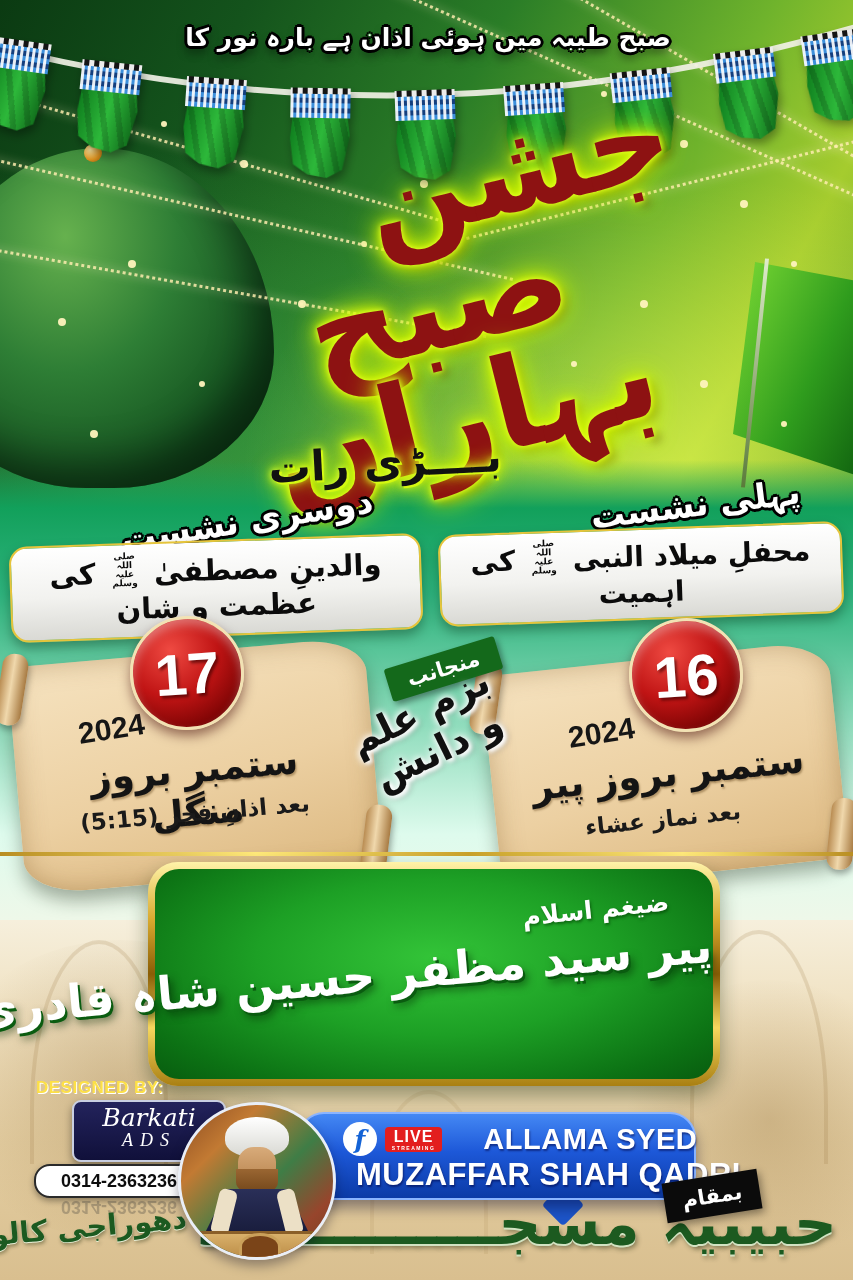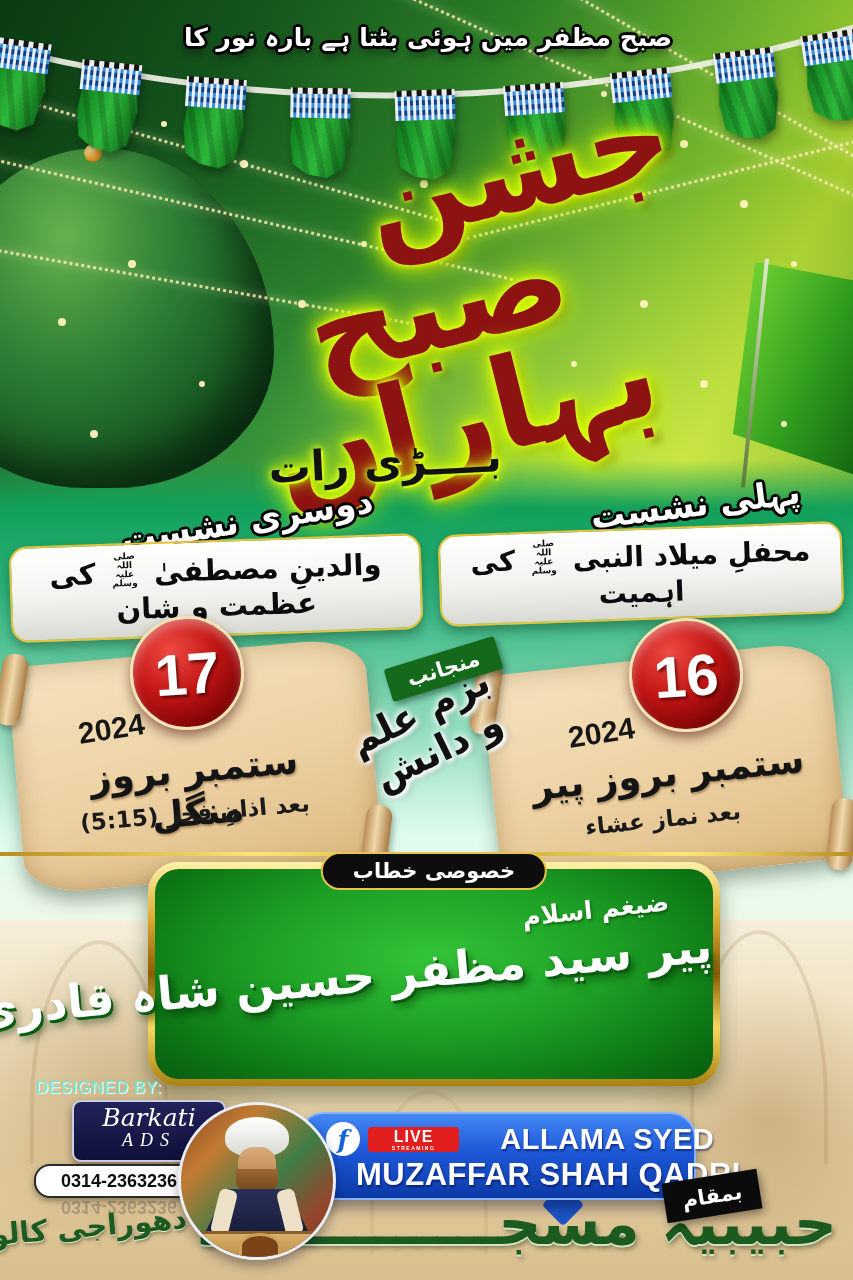--- a/index.html
+++ b/index.html
@@ -132,21 +132,21 @@
   .banner-pill{left:50%;top:-17px;transform:translateX(-50%);background:#0d0d0d;color:#fff;
     border:2px solid #e8c54a;border-radius:999px;padding:5px 30px;font-size:21px;font-weight:bold;
     direction:rtl;letter-spacing:1px;white-space:nowrap;}
   .banner-title{right:44px;top:26px;color:#fff;font-size:25px;font-weight:bold;direction:rtl;
     transform:rotate(-6deg);text-shadow:1px 2px 3px rgba(0,60,0,.6);}
   .banner-name{left:0;top:74px;width:100%;text-align:center;direction:rtl;color:#fff;font-weight:bold;
     font-size:46px;white-space:nowrap;transform:rotate(-5deg);
     text-shadow:2px 3px 0 #0a5c10,4px 6px 8px rgba(0,40,0,.55);}
 
   
-  .des-head{left:36px;top:1078px;font-family:"Liberation Sans",sans-serif;font-weight:400;color:#5eead4;
+  .des-head{left:36px;top:1078px;font-family:"Liberation Sans",sans-serif;font-weight:700;color:#fde047;
     font-size:17px;letter-spacing:.5px;text-shadow:1px 1px 0 #fff;}
   .des-box{left:40px;top:1100px;width:150px;height:58px;background:linear-gradient(180deg,#23235c,#10103a);
     border:2px solid #c9cfe2;border-radius:9px;color:#fff;text-align:center;box-shadow:0 4px 8px rgba(0,0,0,.4);margin-left:32px;}
   .des-brand{font-family:"DejaVu Serif",serif;font-style:italic;font-size:25px;line-height:1.15;margin-top:2px;}
   .des-sub{font-family:Liberation Serif, serif;font-style:italic;font-size:18px;letter-spacing:7px;margin-top:-3px;}
   .des-phone{left:34px;top:1164px;width:166px;height:30px;background:#fff;border-radius:16px;border:2px solid #2a2a2a;
     display:flex;align-items:center;justify-content:center;font-family:"Liberation Sans",sans-serif;
     font-weight:900;font-size:18px;color:#0d0d0d;box-shadow:0 3px 6px rgba(0,0,0,.35);}
   .des-reflect{left:34px;top:1196px;width:170px;text-align:center;font-family:"Liberation Sans",sans-serif;
     font-weight:900;font-size:18px;color:#333;opacity:.28;transform:scaleY(-1);}
@@ -165,21 +165,21 @@
   .ph-desk{left:0;top:126px;width:152px;height:26px;background:linear-gradient(#d9b06a,#b98a44);border-top:3px solid #8a5f28;}
   .ph-emblem{left:58px;top:128px;width:36px;height:24px;border-radius:50% 50% 0 0;background:#7a4418;border:3px solid #caa05a;border-bottom:none;}
 
   
   .blue-bar{left:298px;top:1112px;width:398px;height:88px;border-radius:26px;z-index:5;
     background:linear-gradient(180deg,#4488f4 0%,#1d58d8 45%,#0b3aa6 100%);
     border:2px solid #8ab4ff;box-shadow:0 8px 14px rgba(0,0,40,.4);color:#fff;box-sizing:border-box;padding:8px 10px 6px 56px;}
   .bb-row{display:flex;align-items:center;gap:8px;justify-content:center;}
   .fb-circle{width:34px;height:34px;border-radius:50%;background:#fff;display:flex;align-items:center;justify-content:center;
     font-family:"DejaVu Serif",serif;font-weight:bold;font-style:italic;font-size:25px;color:#1463d6;flex:0 0 auto;}
-  .live-badge{background:#e31e1e;border-radius:4px;padding:2px 24px 1px;text-align:center;line-height:1;flex:0 0 auto;}
+  .live-badge{background:#e31e1e;border-radius:4px;padding:2px 7px 1px;text-align:center;line-height:1;flex:0 0 auto;}
   .live-word{font-family:"Liberation Sans",sans-serif;font-weight:900;font-size:16px;letter-spacing:1px;}
   .live-sub{font-family:"Liberation Sans",sans-serif;font-weight:700;font-size:5px;letter-spacing:1.5px;margin-top:1px;}
   .bb-l1,.bb-l2{font-family:"Liberation Sans",sans-serif;font-weight:900;letter-spacing:.5px;
     text-shadow:1px 2px 2px rgba(0,0,60,.5);white-space:nowrap;}
   .bb-l1{font-size:29px;margin-left:33px;}
   .bb-l2{font-size:31px;text-align:center;margin-top:1px;}
   .bar-tail{left:548px;top:1190px;width:30px;height:30px;background:#1d55c9;transform:rotate(45deg);z-index:4;
     border-radius:4px;}
 
   
@@ -254,21 +254,21 @@
   <div class="abs flag" style="left:718px;top:50px;transform:rotate(-7deg);">
       <div class="ftop"></div>
       <div class="fbody"></div>
     </div>
   <div class="abs flag" style="left:806px;top:32px;transform:rotate(-8deg);">
       <div class="ftop"></div>
       <div class="fbody"></div>
     </div>
 
   <div class="abs couplet">
-    <div>صبح مظفر میں ہوئی بٹتا ہے بارہ نور کا</div>
+    <div>صبح طیبہ میں ہوئی اذان ہے بارہ نور کا</div>
   </div>
 
   <div class="abs title">
     <span class="t1">جشن</span>
     <span class="t2">صبح بہاراں</span>
   </div>
   <div class="abs subtitle">بــــڑی رات</div>
 
   <div class="abs sess-head head-first">پہلی نشست</div>
   <div class="abs sess-box box-first">
@@ -300,21 +300,20 @@
   <div class="abs scroll-day day-l">ستمبر بروز منگل</div>
   <div class="abs scroll-time time-l">بعد اذانِ فجر (5:15)</div>
 
   <div class="abs org-tag">منجانب</div>
   <div class="abs org-name">بزم علم و دانش</div>
 
   <div class="abs gold-line"></div>
 
   <div class="abs banner-out">
     <div class="banner-in">
-      <div class="abs banner-pill">خصوصی خطاب</div>
       <div class="abs banner-title">ضیغم اسلام</div>
       <div class="abs banner-name">پیر سید مظفر حسین شاہ قادری</div>
     </div>
   </div>
 
   <div class="abs des-head">DESIGNED BY:</div>
   <div class="abs des-box">
     <div class="des-brand">Barkati</div>
     <div class="des-sub">ADS</div>
   </div>

